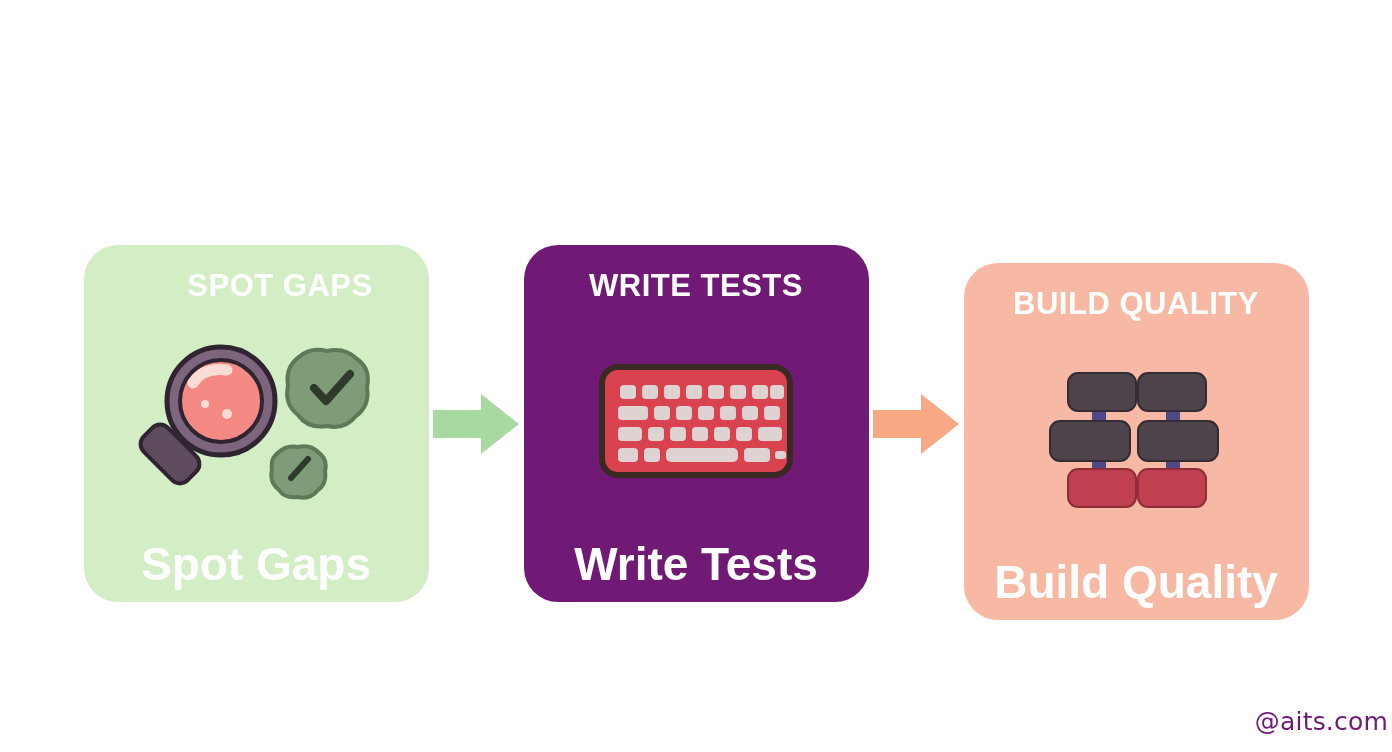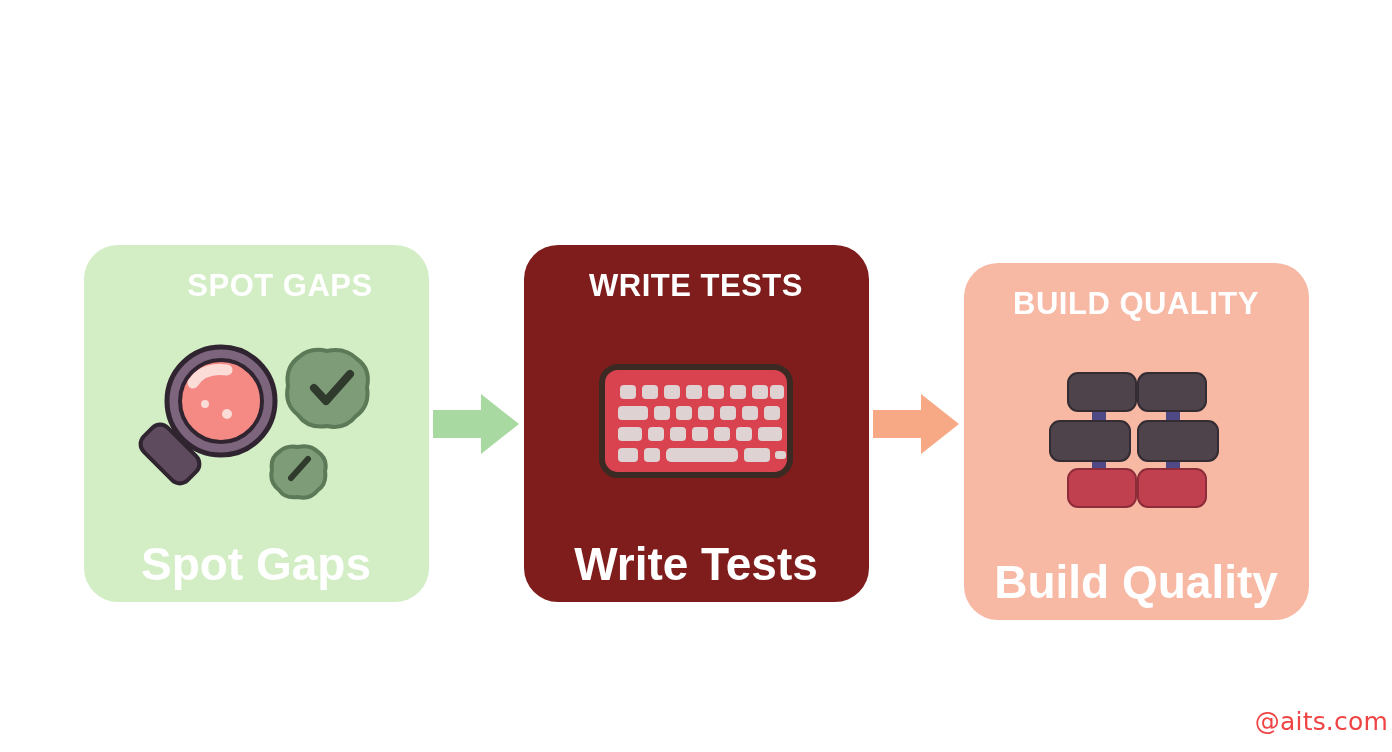--- a/index.html
+++ b/index.html
@@ -93,21 +93,21 @@
     align-items: center;
     justify-content: center;
   }
 
   
   .watermark {
     position: absolute;
     right: 4px;
     bottom: 16px;
     font-size: 25px;
-    color: #ef4444;
+    color: #701a75;
     letter-spacing: 0.2px;
     font-family: "DejaVu Sans", sans-serif;
   }
 </style>
 </head>
 <body style="background: rgb(255, 255, 255);">
 
 <div id="flow-canvas">
 
   <div class="flow-row">
@@ -142,21 +142,21 @@
 
       <div class="card-caption" style="color: rgb(255, 255, 255);">Spot Gaps</div>
     </div>
 
     <div class="arrow">
       <svg width="86" height="64" viewBox="0 0 86 64" xmlns="http://www.w3.org/2000/svg">
         <polygon id="arrow-shape-0" points="0,18 48,18 48,2 86,32 48,62 48,46 0,46" fill="#a8d9a0"></polygon>
       </svg>
     </div>
 
-    <div class="card" id="card-1" style="background: #7f1d1d;">
+    <div class="card" id="card-1" style="background: #701a75;">
       <div class="card-title" style="color: rgb(255, 255, 255);">WRITE TESTS</div>
 
       <div class="card-icon">
         <svg width="196" height="120" viewBox="0 0 196 120" xmlns="http://www.w3.org/2000/svg">
           <rect x="4" y="6" width="188" height="108" rx="16" fill="#d9434f" stroke="#3b2a24" stroke-width="6"></rect>
           <g fill="#ded2d2">
 
             <rect x="22" y="24" width="16" height="14" rx="4"></rect>
             <rect x="44" y="24" width="16" height="14" rx="4"></rect>
             <rect x="66" y="24" width="16" height="14" rx="4"></rect>

